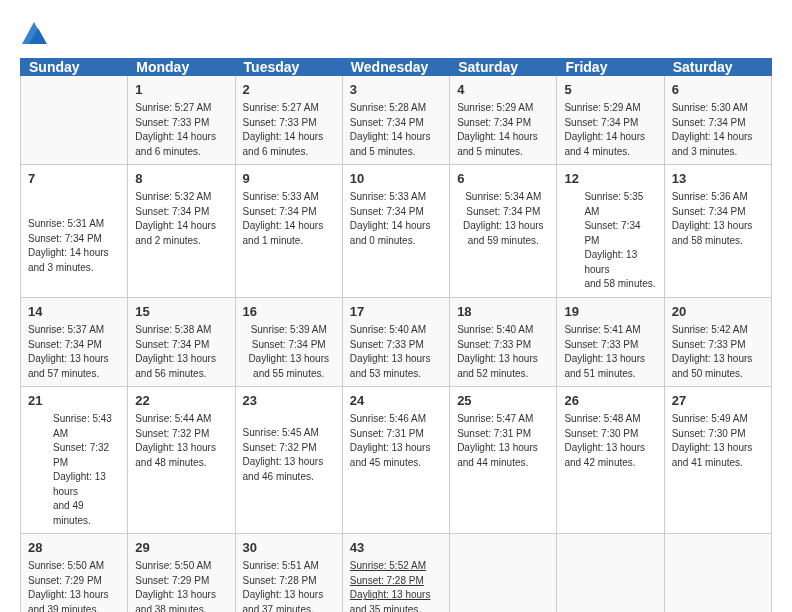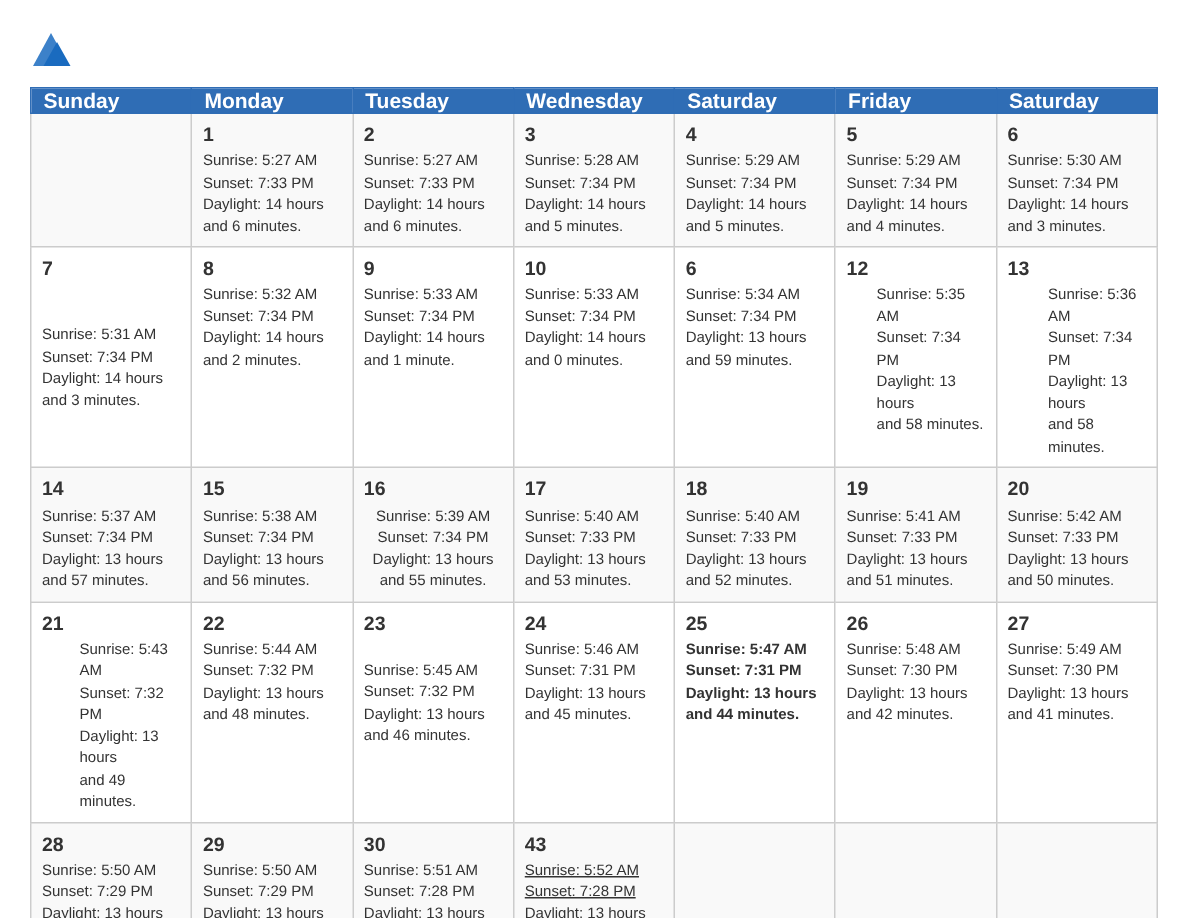--- a/index.html
+++ b/index.html
@@ -186,35 +186,35 @@
         </td>
         <td>
           <span class="day-num">10</span>
           <div class="cell-content" style="white-space: pre-line;">Sunrise: 5:33 AM
 Sunset: 7:34 PM
 Daylight: 14 hours
 and 0 minutes.</div>
         </td>
         <td>
           <span class="day-num">6</span>
-          <div class="cell-content" style="white-space: pre-line;">Sunrise: 5:34 AM
+          <div class="cell-content" style="white-space: pre-line; text-align: center;">Sunrise: 5:34 AM
 Sunset: 7:34 PM
 Daylight: 13 hours
 and 59 minutes.</div>
         </td>
         <td>
           <span class="day-num">12</span>
           <div class="cell-content" style="white-space: pre-line; margin-left: 20px;">Sunrise: 5:35 AM
 Sunset: 7:34 PM
 Daylight: 13 hours
 and 58 minutes.</div>
         </td>
         <td>
           <span class="day-num">13</span>
-          <div class="cell-content" style="white-space: pre-line; margin-left: 27px;">Sunrise: 5:36 AM
+          <div class="cell-content" style="white-space: pre-line;">Sunrise: 5:36 AM
 Sunset: 7:34 PM
 Daylight: 13 hours
 and 58 minutes.</div>
         </td>
       </tr>
       <tr>
         <td>
           <span class="day-num">14</span>
           <div class="cell-content" style="white-space: pre-line;">Sunrise: 5:37 AM
 Sunset: 7:34 PM
@@ -288,21 +288,21 @@
         </td>
         <td>
           <span class="day-num">24</span>
           <div class="cell-content" style="white-space: pre-line;">Sunrise: 5:46 AM
 Sunset: 7:31 PM
 Daylight: 13 hours
 and 45 minutes.</div>
         </td>
         <td>
           <span class="day-num">25</span>
-          <div class="cell-content" style="white-space: pre-line; font-weight: bold;">Sunrise: 5:47 AM
+          <div class="cell-content" style="white-space: pre-line;">Sunrise: 5:47 AM
 Sunset: 7:31 PM
 Daylight: 13 hours
 and 44 minutes.</div>
         </td>
         <td>
           <span class="day-num">26</span>
           <div class="cell-content" style="white-space: pre-line;">Sunrise: 5:48 AM
 Sunset: 7:30 PM
 Daylight: 13 hours
 and 42 minutes.</div>

